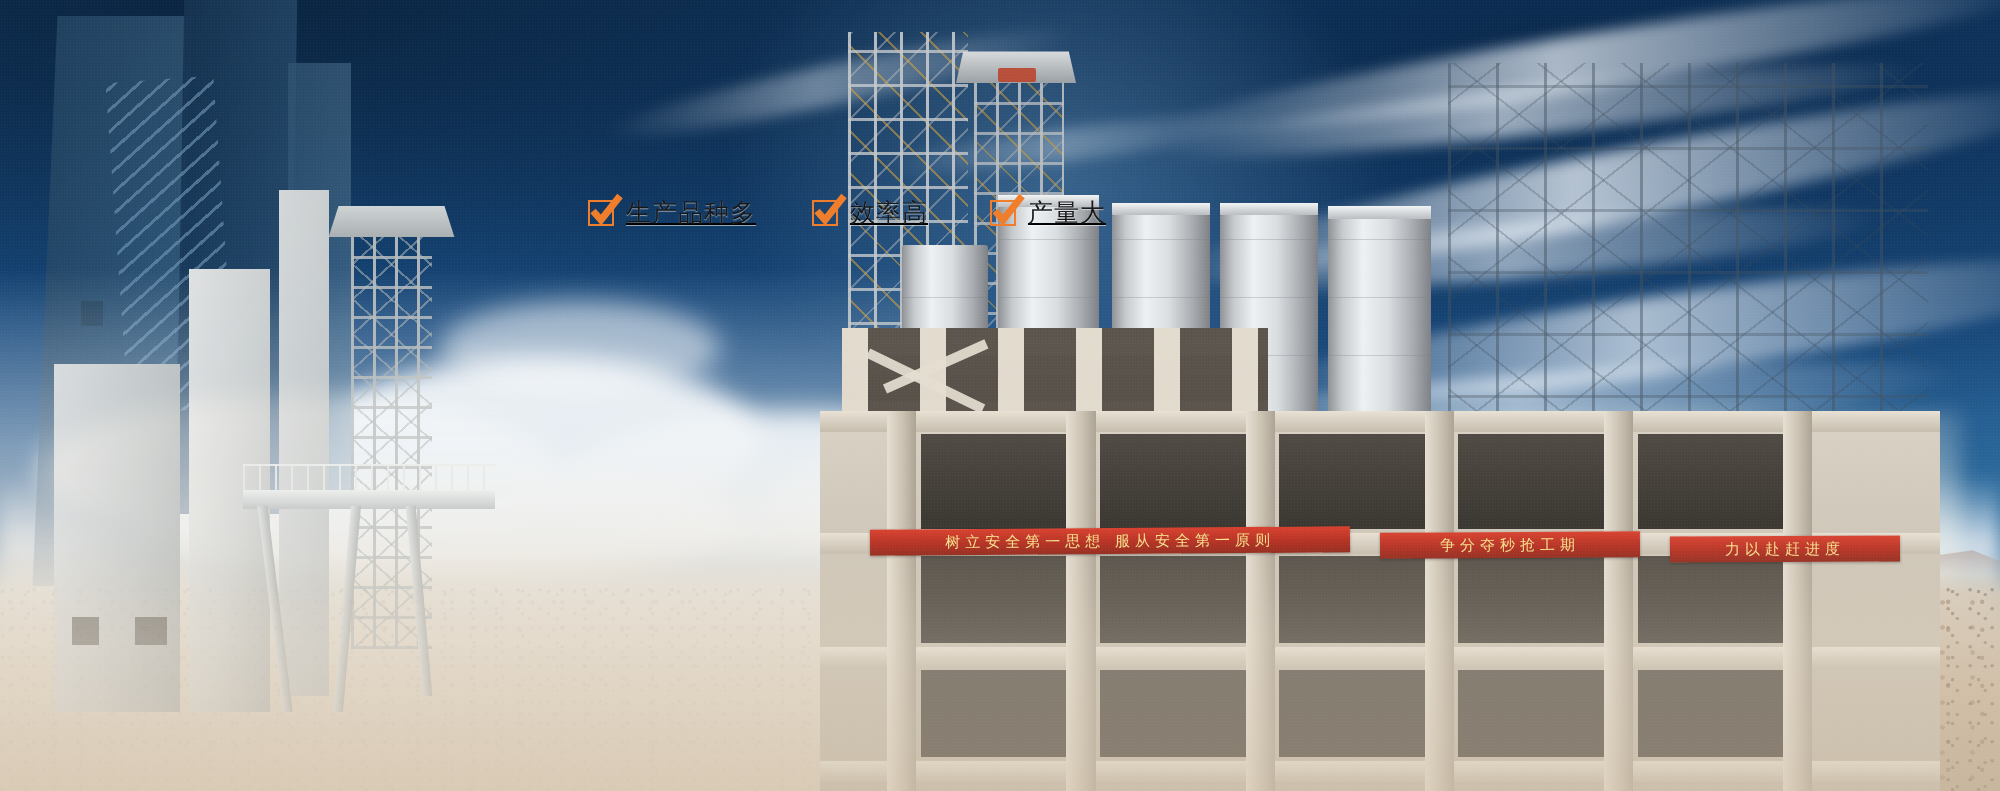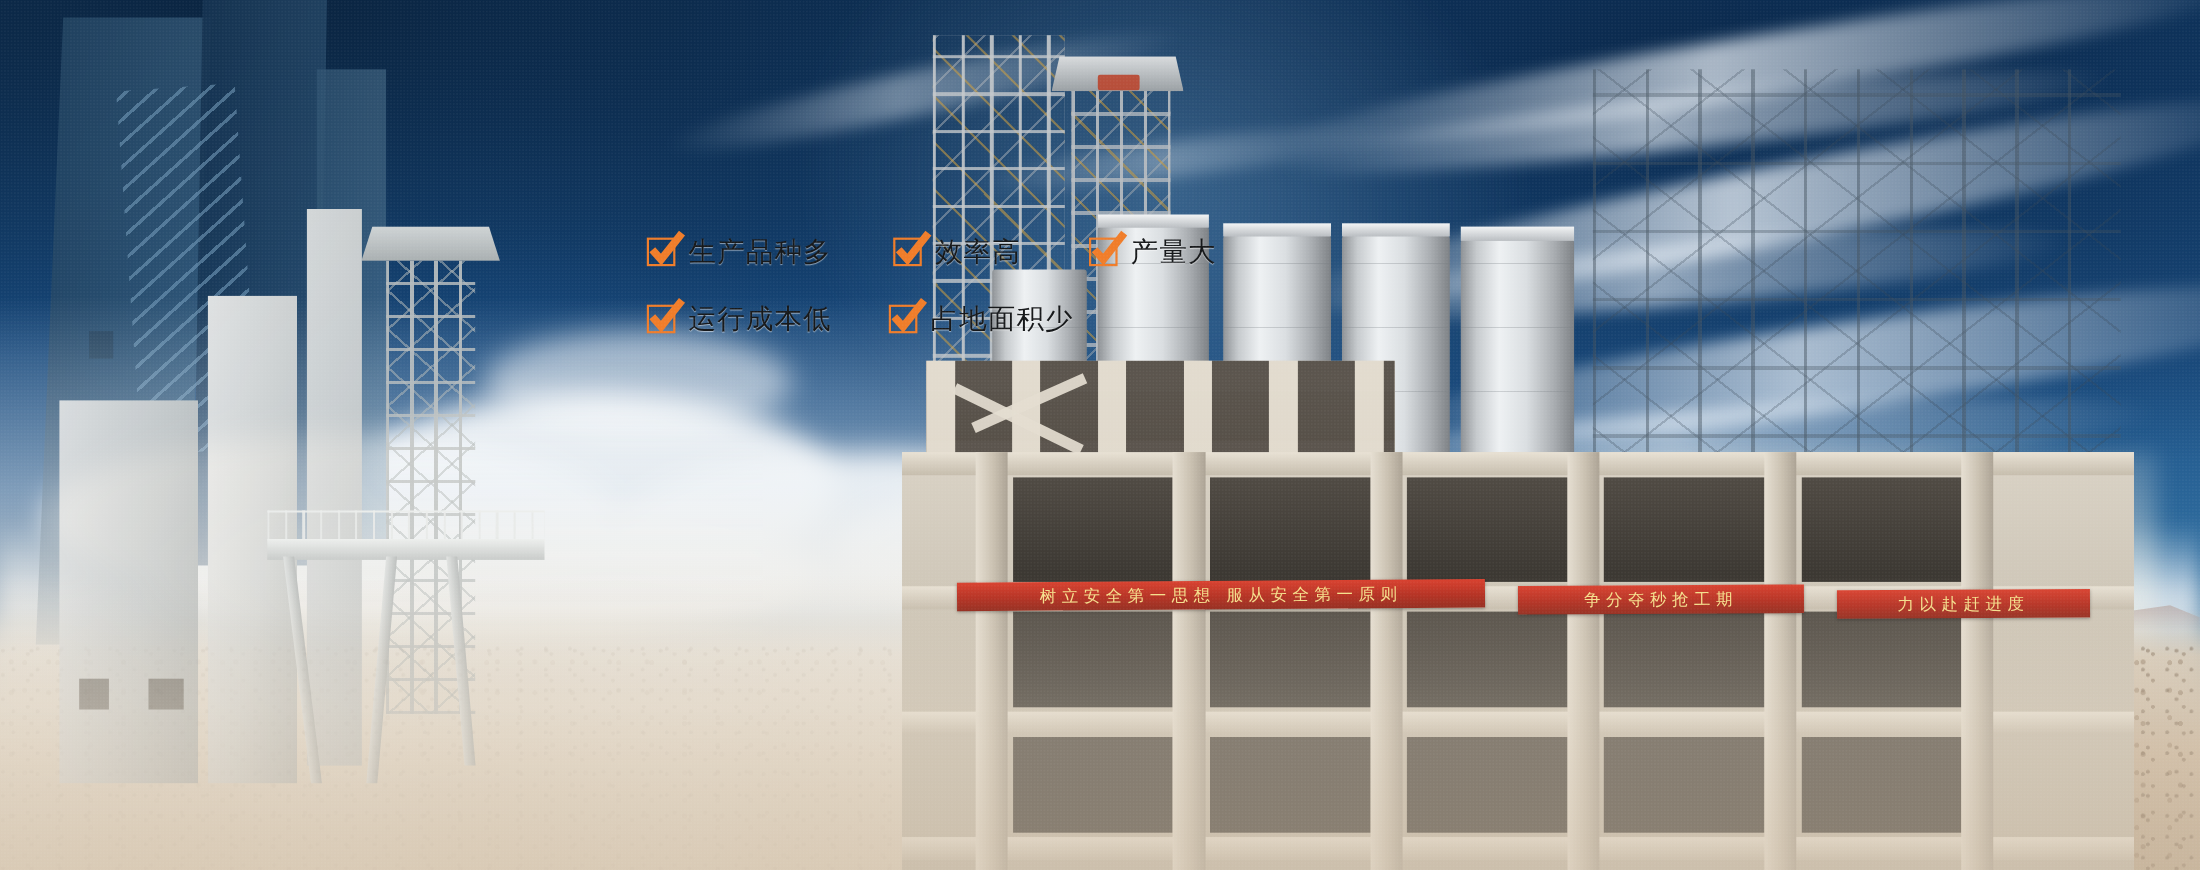--- a/index.html
+++ b/index.html
@@ -251,21 +251,21 @@
     background:#5cb030;
     color:#ffffff;
     font-size:30px;
     font-weight:700;
     letter-spacing:2px;
     white-space:nowrap;
     text-shadow:0 1px 2px rgba(0,0,0,.22);
     box-shadow:0 2px 6px rgba(8,36,60,.25);
   }
 
-  .features{margin-top:50px;}
+  .features{margin-top:34px;text-decoration:underline;}
   .frow{display:flex;align-items:center;margin-bottom:28px;}
   .fitem{display:flex;align-items:center;margin-right:34px;}
   .fitem:last-child{margin-right:0;}
   .chk{
     position:relative;width:26px;height:26px;flex:0 0 26px;
     border:2px solid #f07d2a;background:transparent;margin-right:12px;
   }
   .chk svg{position:absolute;left:-1px;top:-9px;width:34px;height:34px;overflow:visible;}
   .flabel{
     font-size:25px;color:#16181a;font-weight:500;letter-spacing:1px;white-space:nowrap;
@@ -432,36 +432,18 @@
         <div class="fitem">
           <span class="chk">
             <svg viewBox="0 0 34 34" aria-hidden="true">
                 <path d="M4 18 L12 27 L31 3" fill="none" stroke="#f07d2a" stroke-width="7" stroke-linecap="butt" stroke-linejoin="miter"></path>
               </svg>
           </span>
           <span class="flabel">产量大</span>
         </div>
       </div>
 
-      <div class="frow">
-        <div class="fitem gap-c">
-          <span class="chk">
-            <svg viewBox="0 0 34 34" aria-hidden="true">
-                <path d="M4 18 L12 27 L31 3" fill="none" stroke="#f07d2a" stroke-width="7" stroke-linecap="butt" stroke-linejoin="miter"></path>
-              </svg>
-          </span>
-          <span class="flabel">运行成本低</span>
-        </div>
-        <div class="fitem">
-          <span class="chk">
-            <svg viewBox="0 0 34 34" aria-hidden="true">
-                <path d="M4 18 L12 27 L31 3" fill="none" stroke="#f07d2a" stroke-width="7" stroke-linecap="butt" stroke-linejoin="miter"></path>
-              </svg>
-          </span>
-          <span class="flabel">占地面积少</span>
-        </div>
-      </div>
 
     </div>
   </div>
 
   <div class="noise"></div>
 </div>
 
 </body></html>

